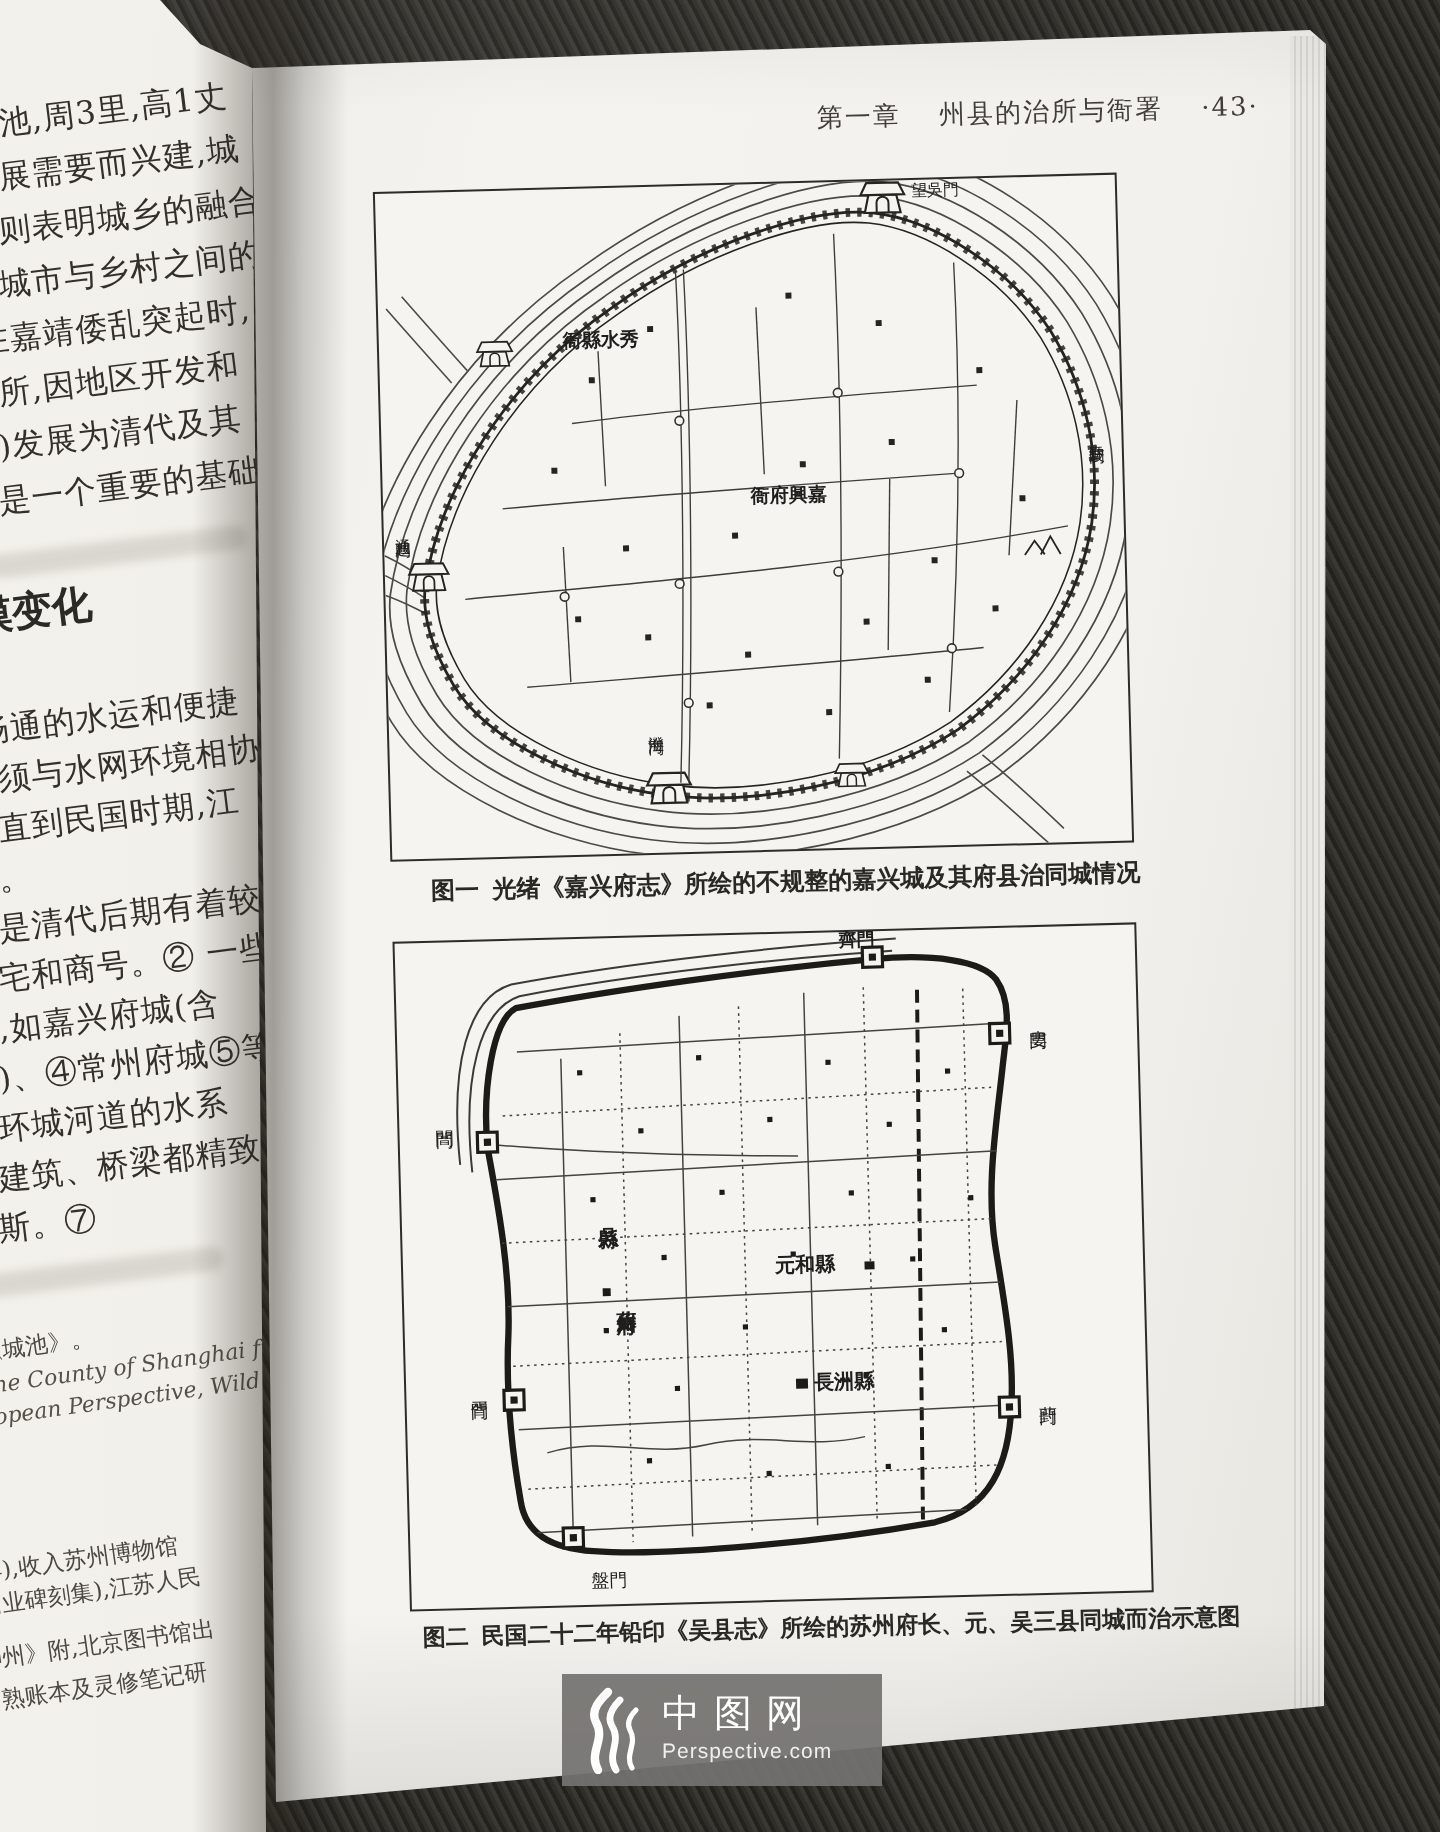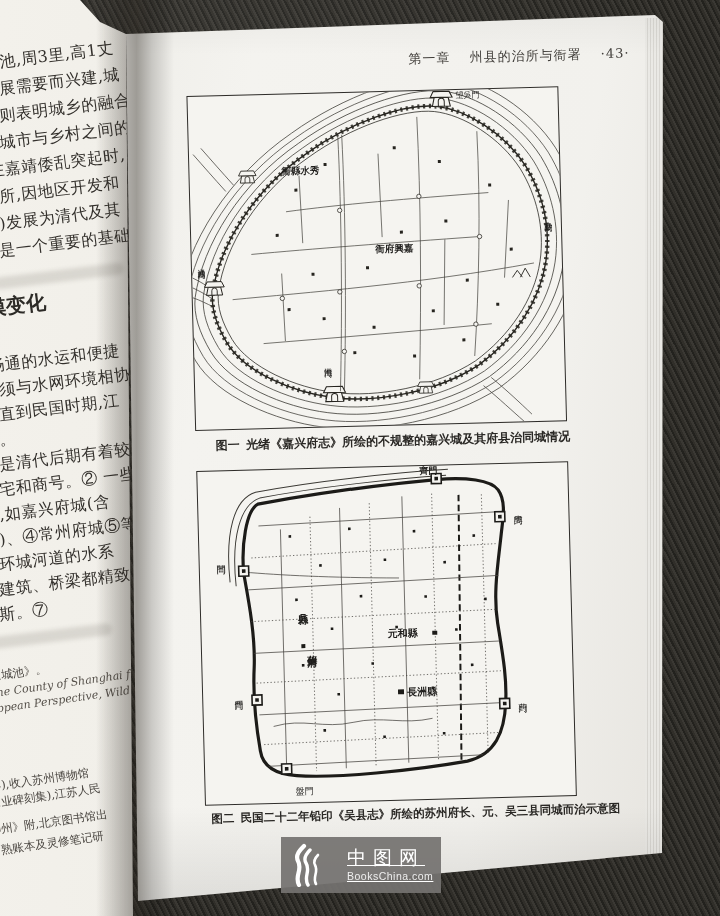--- a/index.html
+++ b/index.html
@@ -52,21 +52,21 @@
   .vtext{writing-mode:vertical-rl;text-orientation:upright;letter-spacing:1px;}
 
   
   .gutter-shadow{position:absolute;top:0;bottom:0;left:96px;width:78px;pointer-events:none;
     background:linear-gradient(90deg,transparent 0%,rgba(35,30,25,0.30) 38%,rgba(45,40,33,0.42) 52%,rgba(20,18,15,0.18) 72%,transparent 100%);}
 
   
   .watermark{position:absolute;left:281px;top:837px;width:160px;height:56px;
     background:rgba(116,114,112,0.93);display:flex;align-items:center;}
   .wm-flame{margin-left:10px;flex:0 0 auto;}
-  .wm-text{margin-left:22px;color:#fff;text-decoration:underline;}
+  .wm-text{margin-left:6px;color:#fff;}
   .wm-brand{font-family:"Liberation Sans",sans-serif;font-size:19px;letter-spacing:7px;line-height:1;}
   .wm-url{font-family:"Liberation Sans",sans-serif;font-size:10.5px;color:#efefef;margin-top:3px;letter-spacing:.5px;}
 </style>
 </head>
 <body>
 
 <div id="stage">
 
   <div class="fabric"></div>
 
@@ -329,17 +329,17 @@
   <div class="watermark">
     <svg class="wm-flame" width="34" height="44" viewBox="0 0 34 44">
       <g fill="none" stroke="#ffffff" stroke-linecap="round">
         <path d="M8,42 C3,33 12,27 7,18 C4,12 9,7 13,3" stroke-width="4.2"></path>
         <path d="M17,42 C12,34 20,28 15,20 C12,15 16,10 19,7" stroke-width="3.4"></path>
         <path d="M25,41 C21,34 28,29 24,22 C22,18 25,14 27,12" stroke-width="2.6"></path>
       </g>
     </svg>
     <div class="wm-text">
       <div class="wm-brand">中图网</div>
-      <div class="wm-url">BooksChina.com</div>
+      <div class="wm-url">Perspective.com</div>
     </div>
   </div>
 
 </div>
 
 </body></html>

